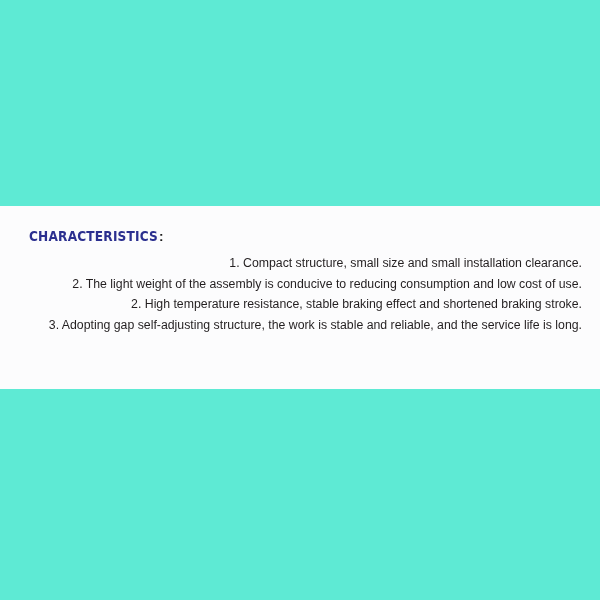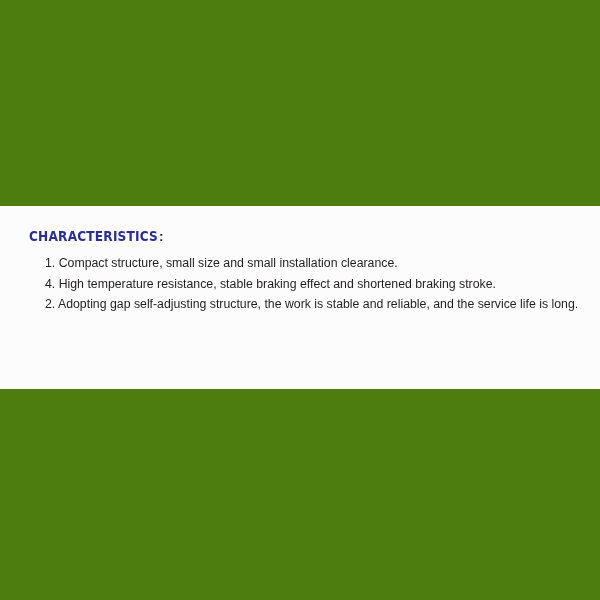--- a/index.html
+++ b/index.html
@@ -10,21 +10,22 @@
     width: 600px;
     height: 600px;
     background: #ffffff;
     font-family: "Liberation Sans", sans-serif;
     overflow: hidden;
   }
   .page {
     position: relative;
     width: 600px;
     height: 600px;
-    background: #4d7c0f;
+    background: #5eead4;
+    text-align: right;
   }
   .content-panel {
     position: absolute;
     left: 0;
     top: 206px;
     width: 600px;
     height: 183px;
     background: #fcfcfd;
   }
   .inner {
@@ -70,18 +71,19 @@
 
 <div class="page">
   <div class="content-panel">
     <div class="inner">
       <div class="heading-row">
         <span class="heading">CHARACTERISTICS</span>
         <span class="heading-colon">:</span>
       </div>
       <ul class="char-list">
         <li>1. Compact structure, small size and small installation clearance.</li>
-        <li>4. High temperature resistance, stable braking effect and shortened braking stroke.</li>
-        <li>2. Adopting gap self-adjusting structure, the work is stable and reliable, and the service life is long.</li>
+        <li>2. The light weight of the assembly is conducive to reducing consumption and low cost of use.</li>
+        <li>2. High temperature resistance, stable braking effect and shortened braking stroke.</li>
+        <li>3. Adopting gap self-adjusting structure, the work is stable and reliable, and the service life is long.</li>
       </ul>
     </div>
   </div>
 </div>
 
 </body></html>

